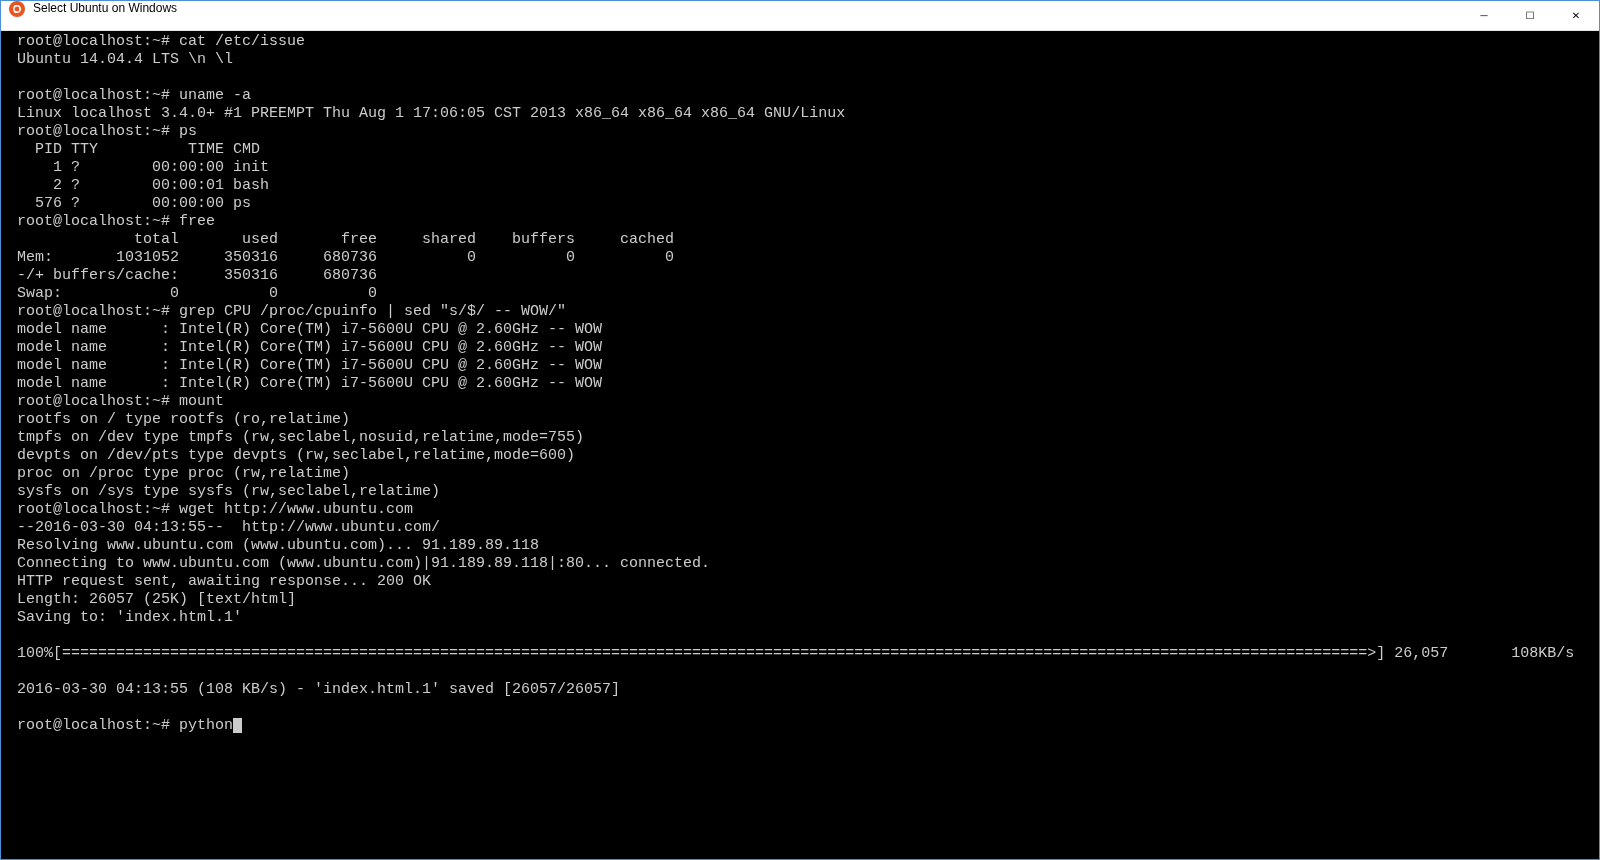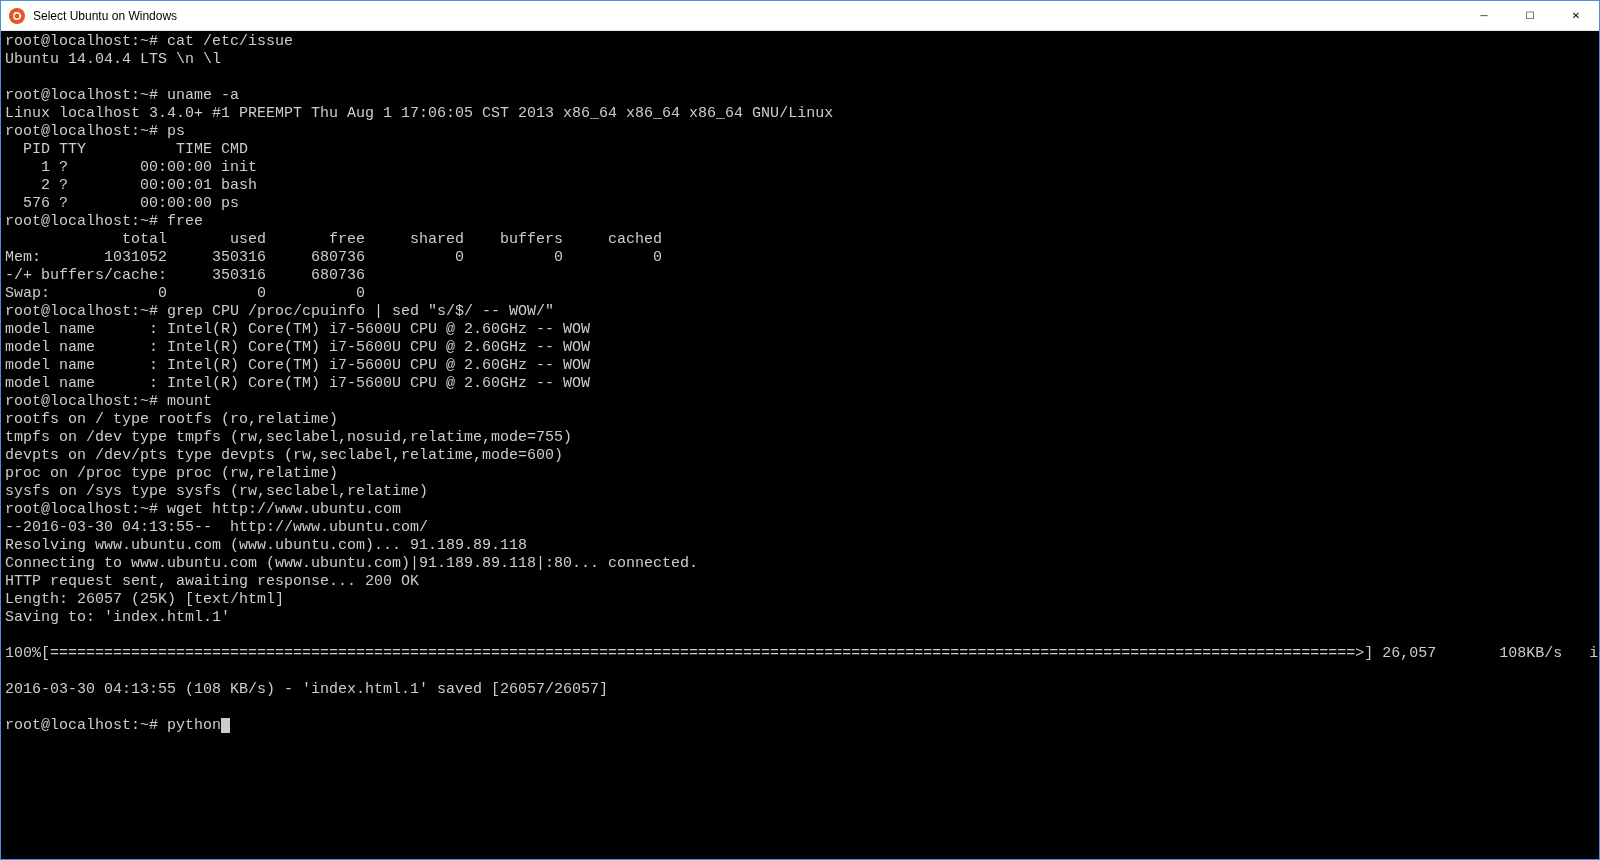--- a/index.html
+++ b/index.html
@@ -6,21 +6,21 @@
   html, body { width: 1600px; height: 860px; font-family: "Segoe UI", Tahoma, sans-serif; background: #fff; }
   .window {
     width: 1600px; height: 860px;
     border: 1px solid #4a90d9;
     display: flex; flex-direction: column;
     background: #fff;
   }
   .titlebar {
     height: 30px; flex: 0 0 30px;
     background: #ffffff;
-    display: flex; align-items: center;
+    display: flex; align-items: flex-start;
     padding-left: 8px;
     border-bottom: 1px solid #e5e5e5;
   }
   .titlebar .icon {
     width: 16px; height: 16px; border-radius: 50%;
     background: #e95420;
     margin-right: 8px;
     display: flex; align-items: center; justify-content: center;
   }
   .titlebar .icon svg { display:block; }
@@ -30,21 +30,21 @@
     width: 46px; height: 100%;
     display: flex; align-items: center; justify-content: center;
     font-family: "Segoe MDL2 Assets","Segoe UI Symbol",sans-serif;
     font-size: 10px; color: #000;
   }
 
   .terminal {
     flex: 1; background: #000; color: #cccccc;
     font-family: Consolas, "Courier New", monospace;
     font-size: 15px; line-height: 18px;
-    padding: 2px 4px 4px 4px;
+    padding: 2px 4px 4px 16px;
     white-space: pre;
     overflow: hidden;
   }
   .cursor {
     display: inline-block;
     width: 9px; height: 15px;
     background: #cccccc;
     vertical-align: text-bottom;
     margin-bottom: 1px;
   }

